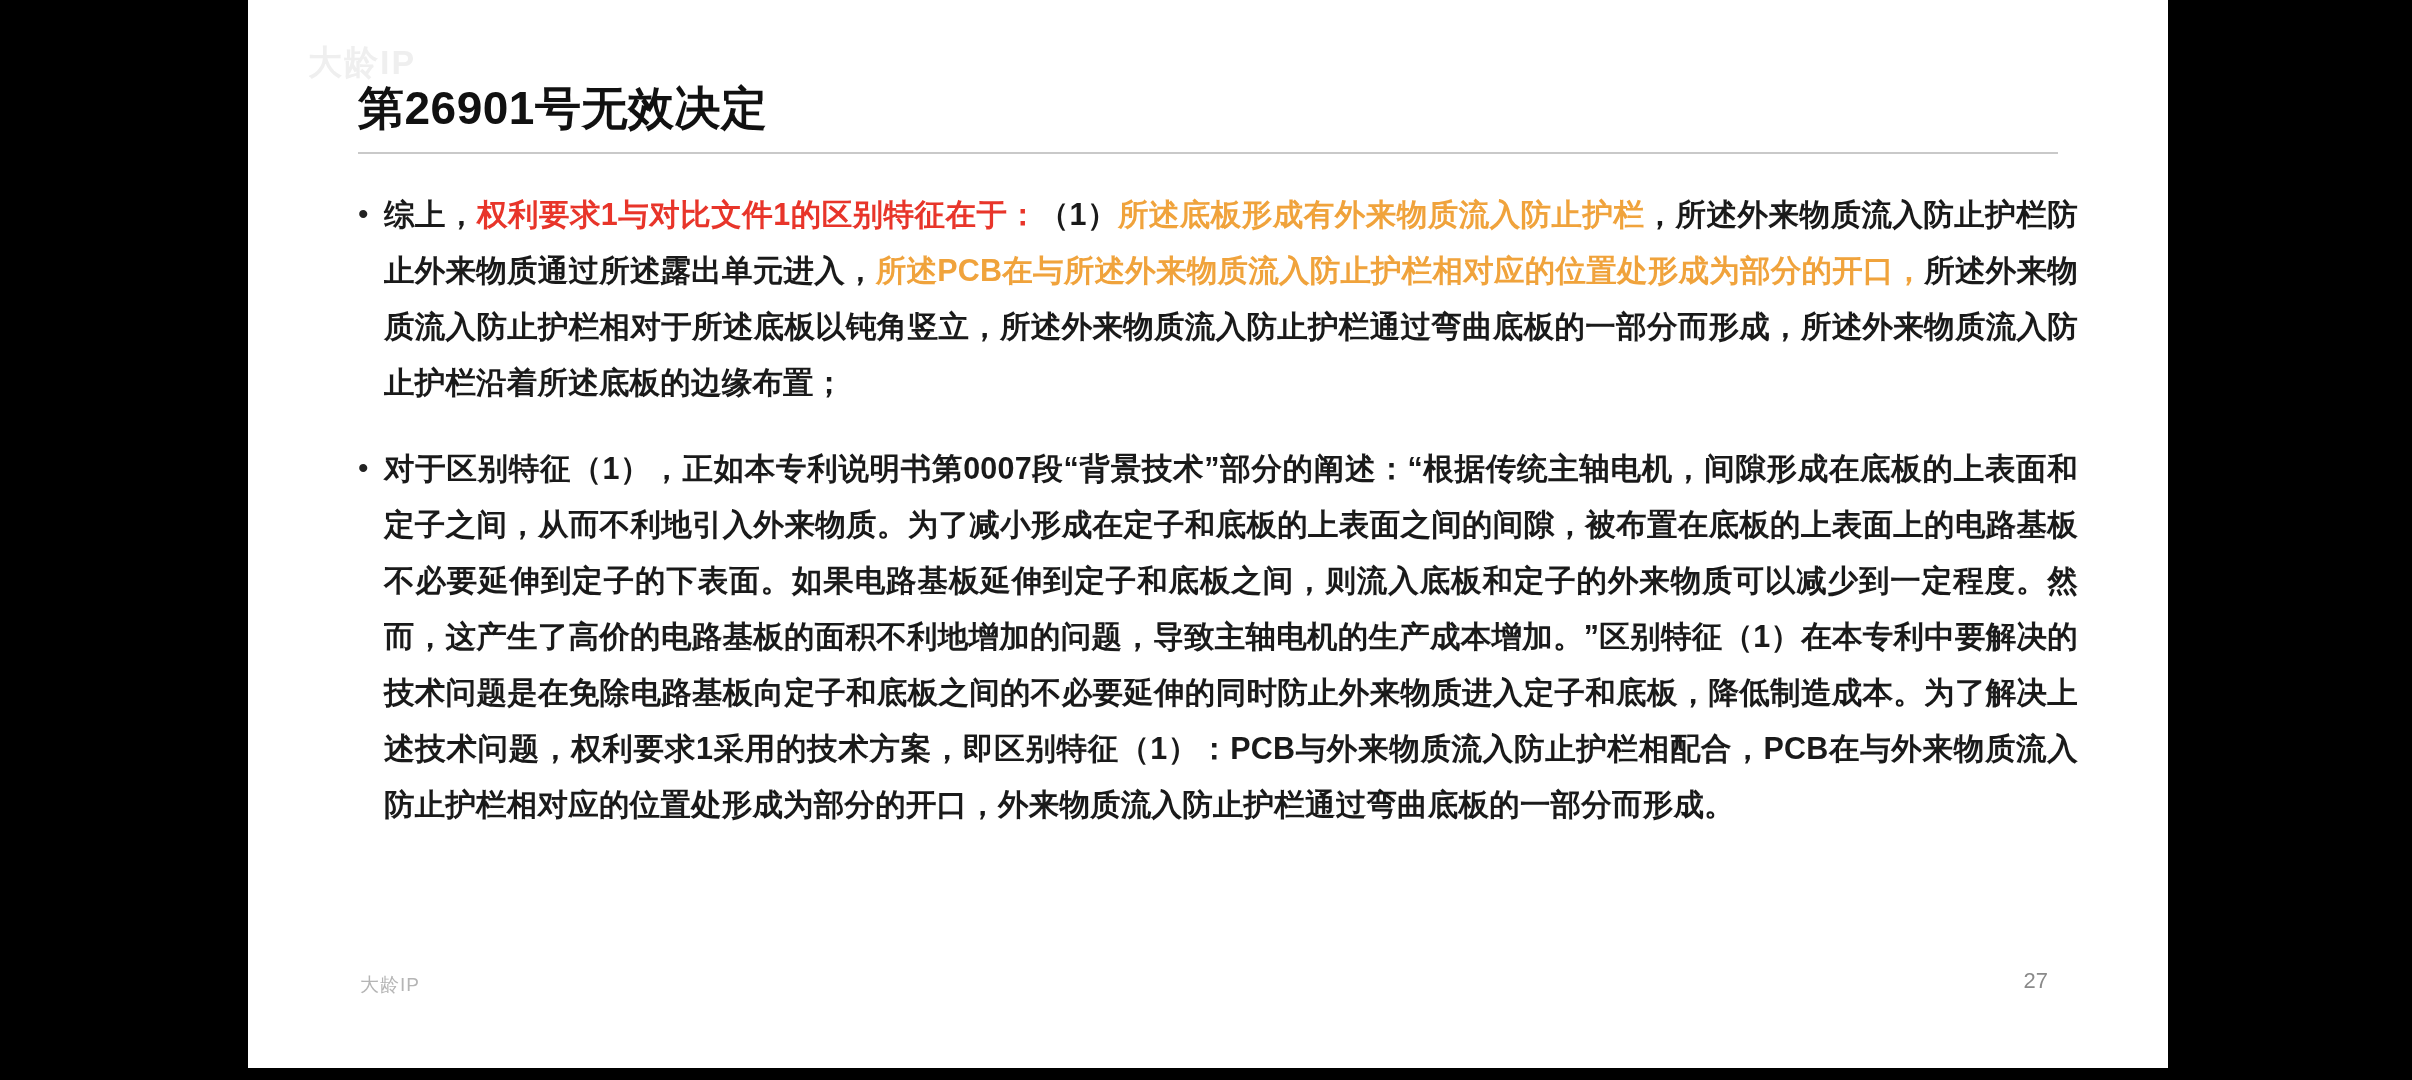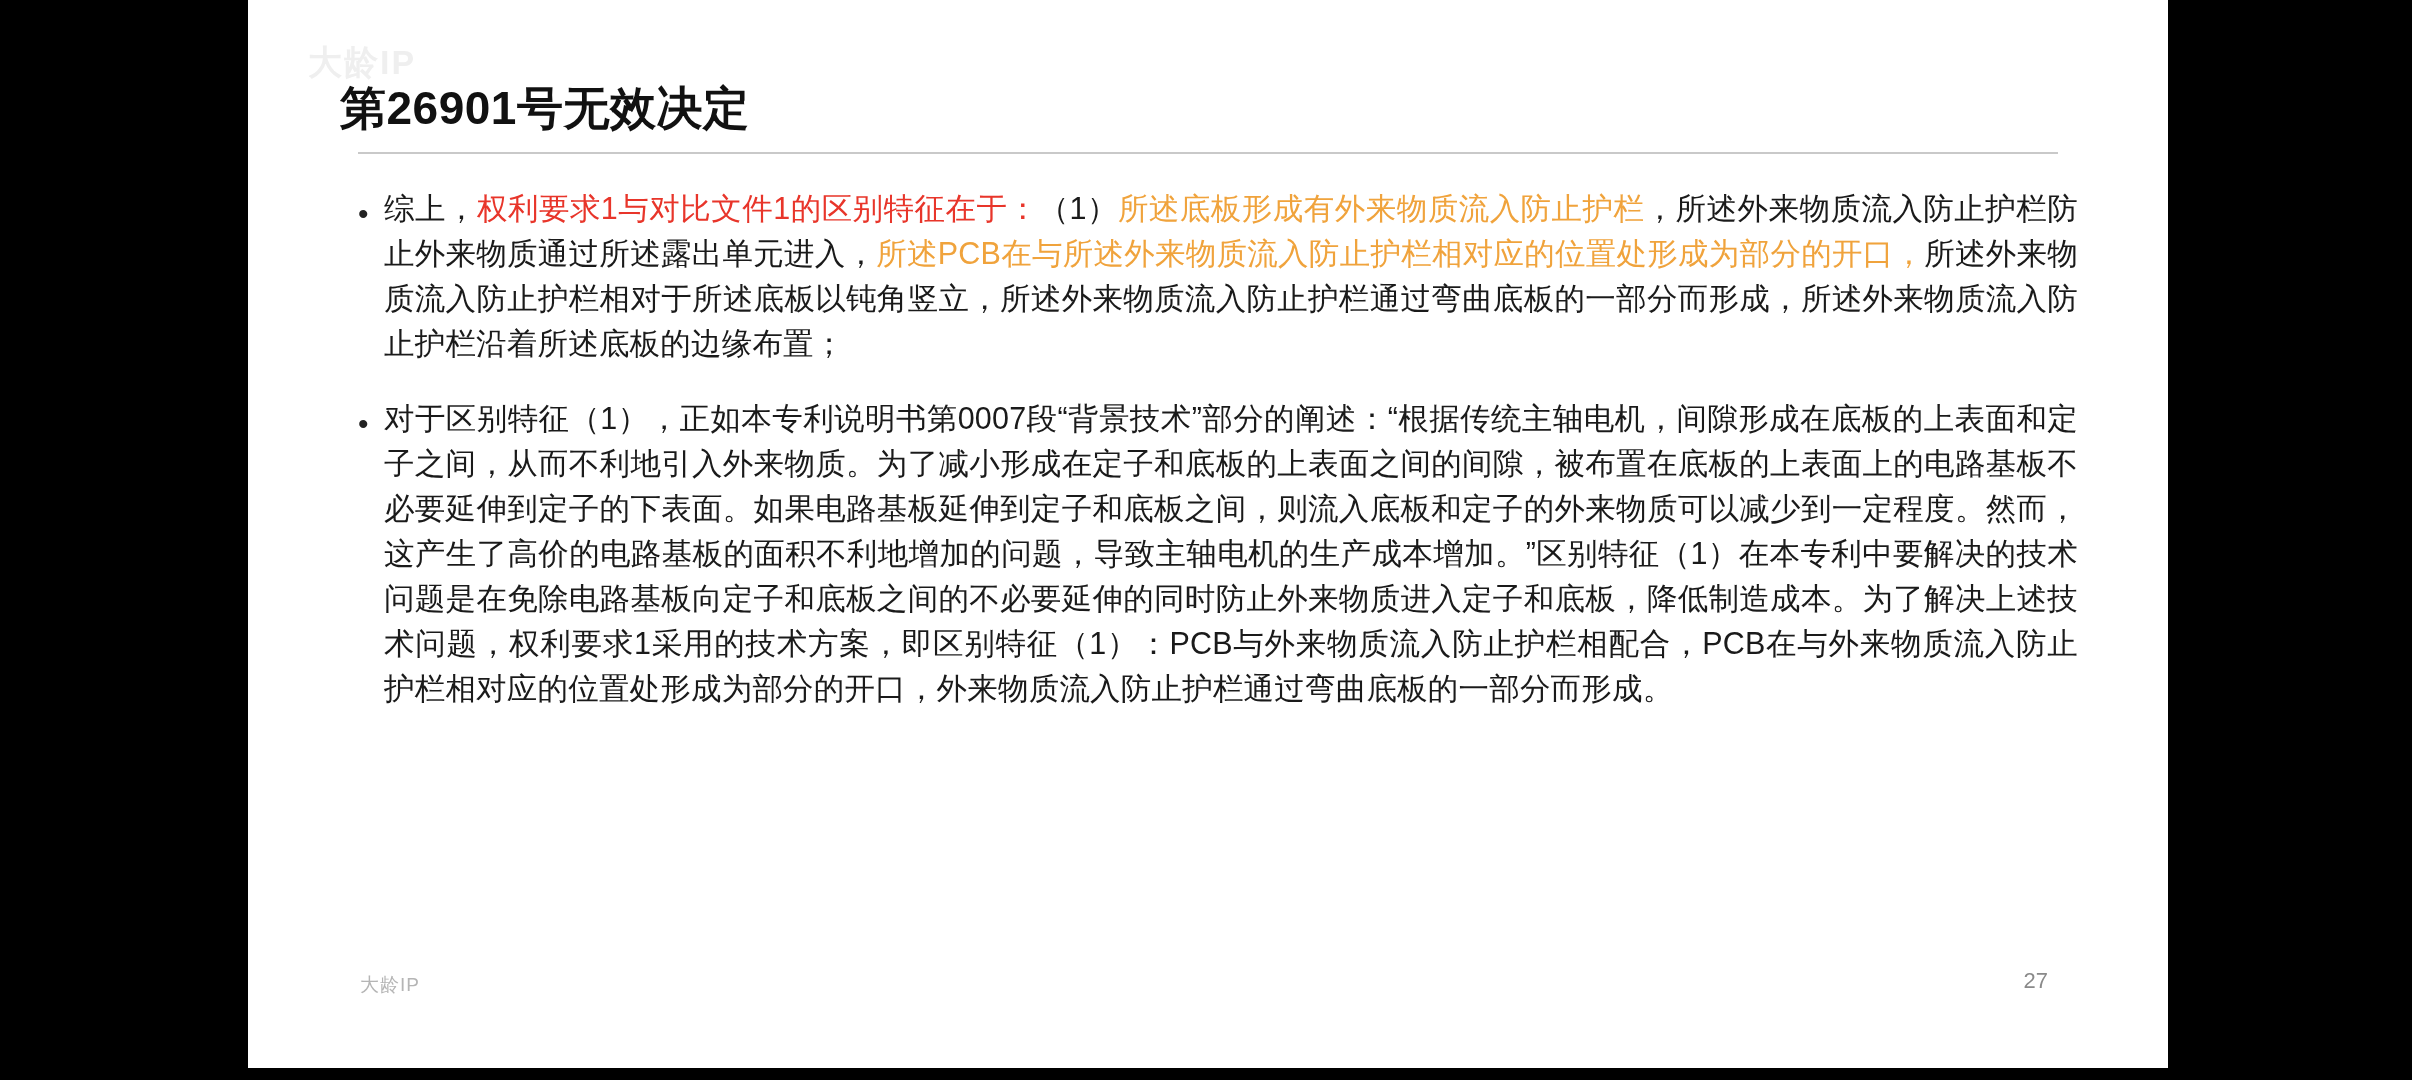--- a/index.html
+++ b/index.html
@@ -34,21 +34,21 @@
     left: 60px;
     top: 40px;
     font-size: 34px;
     color: #efefef;
     letter-spacing: 2px;
     font-weight: bold;
     user-select: none;
   }
   .slide-title {
     position: absolute;
-    left: 92px;
+    left: 110px;
     top: 78px;
     font-size: 46px;
     font-weight: bold;
     color: #111111;
     letter-spacing: 0.5px;
   }
   .title-rule {
     position: absolute;
     left: 110px;
     top: 152px;
@@ -71,24 +71,25 @@
     flex: 0 0 auto;
     width: 26px;
     font-size: 30px;
     line-height: 56px;
     color: #222;
     text-align: left;
   }
   .bullet-text {
     flex: 1 1 auto;
     font-size: 30.5px;
-    line-height: 45px;
+    line-height: 56px;
     color: #1a1a1a;
     text-align: justify;
     letter-spacing: 0.2px;
+    font-weight: bold;
   }
   .hl-red {
     color: #e8352a;
   }
   .hl-orange {
     color: #f0a33c;
   }
   .footer-watermark {
     position: absolute;
     left: 112px;

